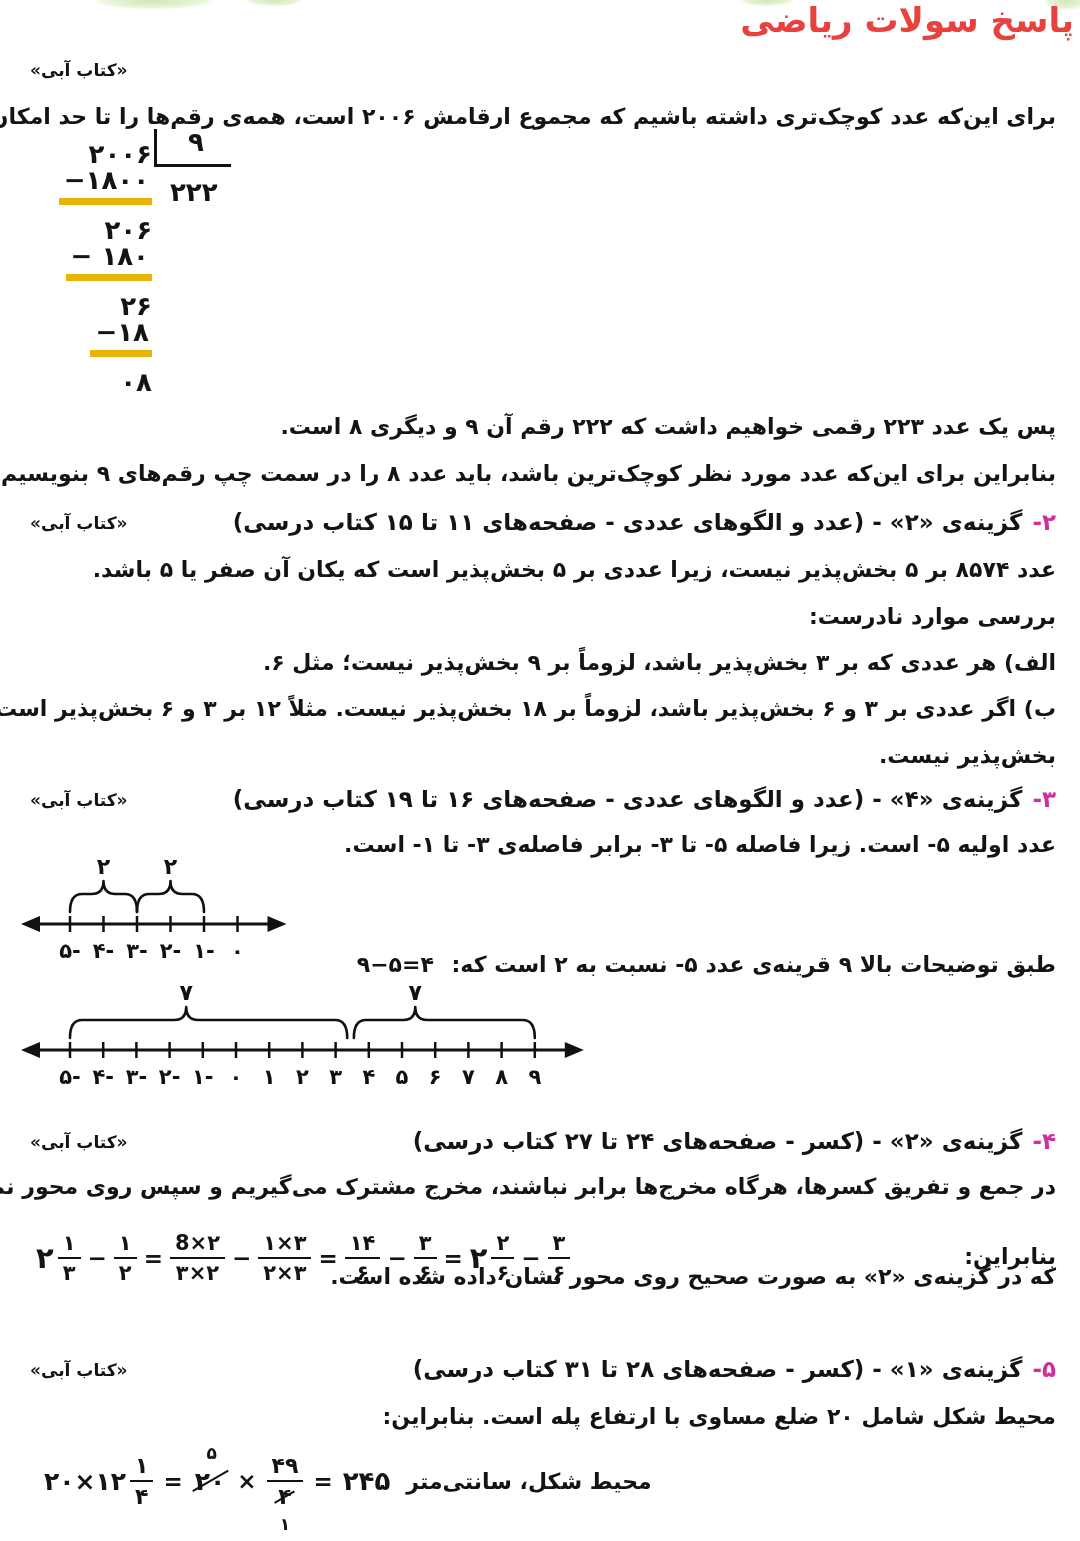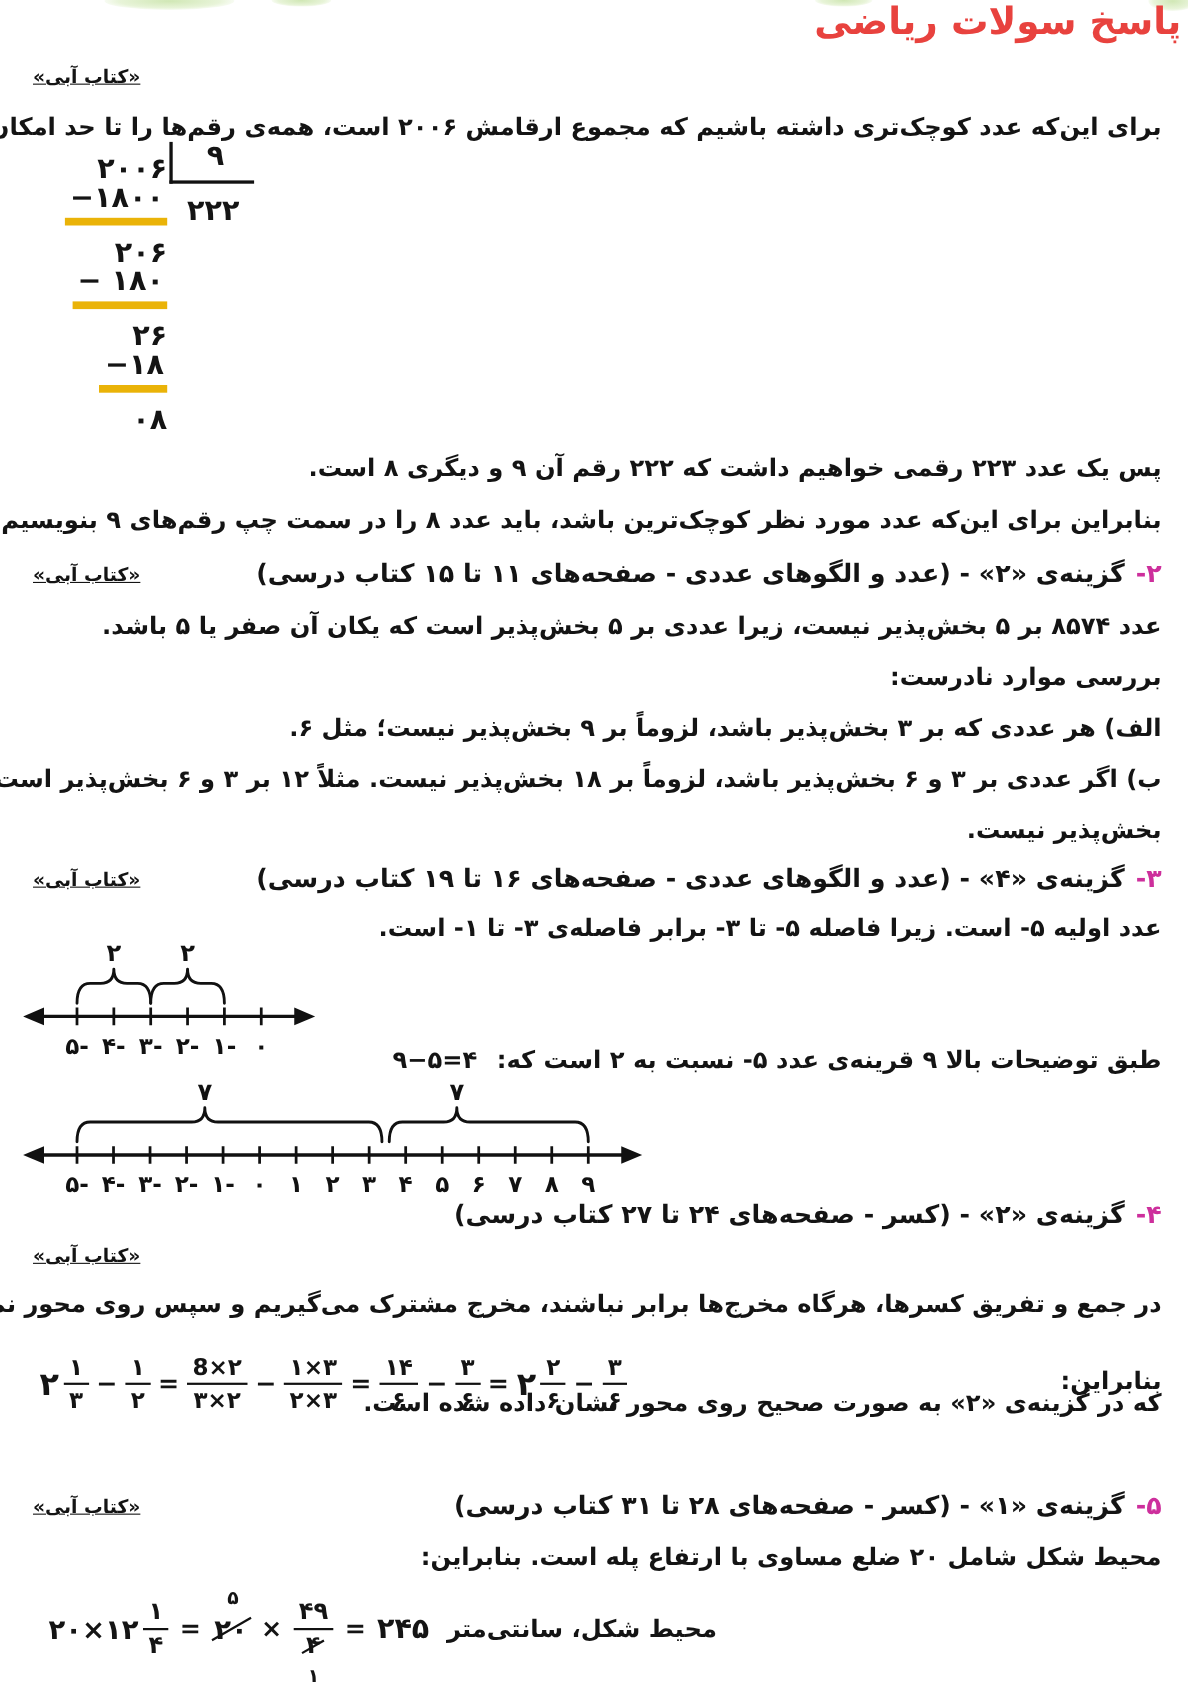--- a/index.html
+++ b/index.html
@@ -9,21 +9,21 @@
     font-family:"DejaVu Sans", sans-serif; font-weight:700; direction:rtl;
   }
   
   .smudge{position:absolute; border-radius:50%; pointer-events:none;
     background:radial-gradient(ellipse at center, #c8e3a8 0%, #e4f2d2 55%, rgba(255,255,255,0) 78%);
     opacity:.85;}
   .pageheader{position:absolute; top:0px; right:6px; font-size:34px; line-height:1.2;}
   .para{position:absolute; right:24px; margin:0; font-size:22px; line-height:1.5; white-space:nowrap;}
   .head{font-size:23px;}
   .qnum{padding-left:2px;}
-  .book{position:absolute; left:30px; font-size:17px; white-space:nowrap;text-decoration:underline;}
+  .book{position:absolute; left:30px; font-size:17px; white-space:nowrap;}
   .eq-ltr{direction:ltr; unicode-bidi:isolate; padding-right:10px;}
 
   
   .division{position:absolute; top:136px; left:34px; direction:ltr; font-size:26px; line-height:1;}
   .drow{display:flex; align-items:flex-end; height:31px; margin-bottom:7px;}
   .dcol1{display:inline-block; width:118px; text-align:right;}
   .u{display:inline-block; border-bottom:7px solid #eab308; padding:0 3px 5px 5px;}
   .dcell{display:inline-flex; align-items:flex-start; justify-content:center;
     border-left:3px solid #111; border-bottom:3px solid #111;
     min-width:58px; padding:0 6px 9px 10px; margin-left:2px;}
@@ -173,21 +173,21 @@
       <text x="493.6" y="100" text-anchor="middle" font-size="21">۸</text>
       <line x1="526.8000000000001" y1="58" x2="526.8000000000001" y2="74" stroke="#111" stroke-width="2.5"></line>
       <text x="526.8000000000001" y="100" text-anchor="middle" font-size="21">۹</text>
       <path d="M 62,54 Q 62,36 74,36 L 166.20000000000002,36 Q 178.20000000000002,36 178.20000000000002,23 Q 178.20000000000002,36 190.20000000000002,36 L 327.22,36 Q 339.22,36 339.22,54" fill="none" stroke="#111" stroke-width="2.6" stroke-linecap="round" stroke-linejoin="round"></path>
       <text x="178.20000000000002" y="16" text-anchor="middle" font-size="22">۷</text>
       <path d="M 345.86000000000007,54 Q 345.86000000000007,36 357.86000000000007,36 L 395.28000000000003,36 Q 407.28000000000003,36 407.28000000000003,23 Q 407.28000000000003,36 419.28000000000003,36 L 514.8000000000001,36 Q 526.8000000000001,36 526.8000000000001,54" fill="none" stroke="#111" stroke-width="2.6" stroke-linecap="round" stroke-linejoin="round"></path>
       <text x="407.28000000000003" y="16" text-anchor="middle" font-size="22">۷</text>
     </svg>
 
 
-  <p class="para head" style="top:1088px;"><span class="qnum" style="color:#cd2f9c;">۴-</span> <span>گزینه‌ی «۲» - (کسر - صفحه‌های ۲۴ تا ۲۷ کتاب درسی)</span></p>
+  <p class="para head" style="top:1124px;"><span class="qnum" style="color:#cd2f9c;">۴-</span> <span>گزینه‌ی «۲» - (کسر - صفحه‌های ۲۴ تا ۲۷ کتاب درسی)</span></p>
   <span class="book" style="top:1132px;">«کتاب آبی»</span>
 
   <p class="para" style="top:1170px;">در جمع و تفریق کسرها، هرگاه مخرج‌ها برابر نباشند، مخرج مشترک می‌گیریم و سپس روی محور نمایش می‌دهیم.</p>
   <p class="para" style="top:1240px;">بنابراین:</p>
 
   <div class="eq" style="top:1216px; left:36px; height:84px;">
     <span class="mixed">
       <span class="whole">۲</span>
       <span class="frac">
           <span class="fn">۱</span>

